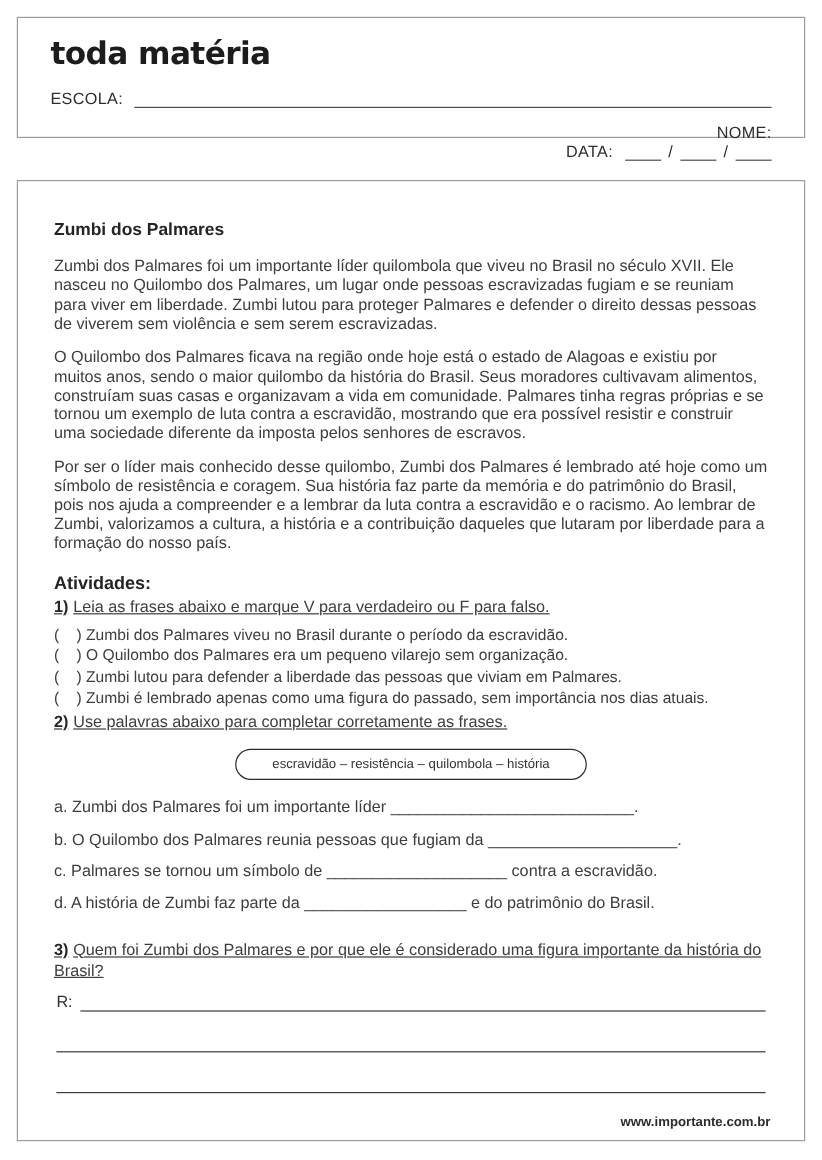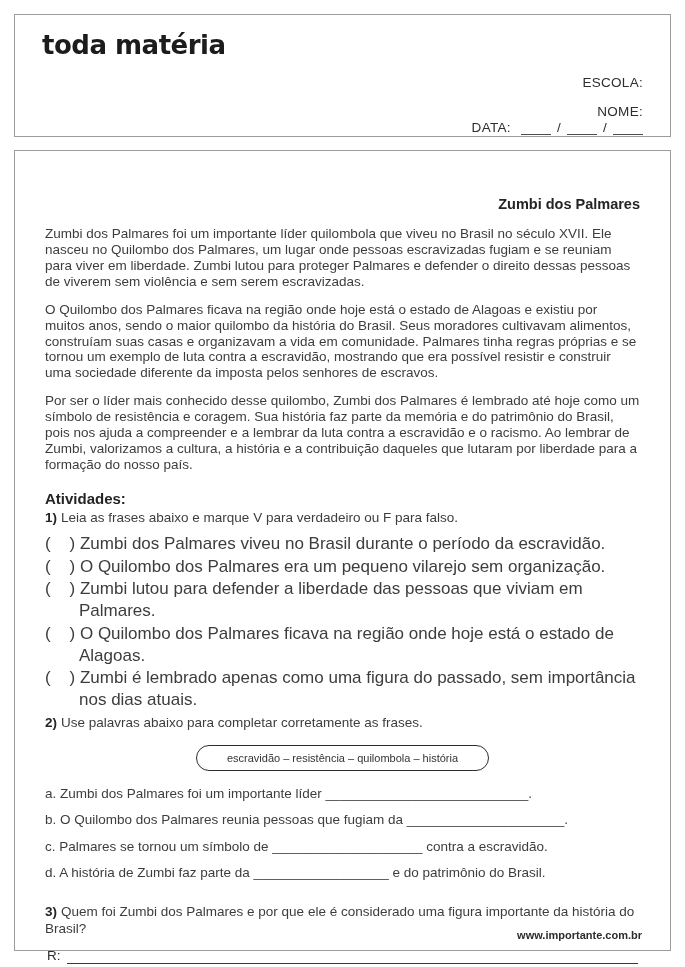--- a/index.html
+++ b/index.html
@@ -7,71 +7,71 @@
   body {
     width: 685px; height: 967px;
     font-family: "Liberation Sans", sans-serif;
     color: #3d3d3d;
     position: relative;
   }
   .page { position: absolute; inset: 0; background: #fff; }
 
   
   .header-box {
-    position: absolute; left: 14px; right: 14px; top: 14px; height: 123px;
+    position: absolute; left: 14px; right: 14px; top: 14px; height: 101px;
     border: 1px solid #9c9c9c;
     padding: 15px 27px 0 27px;
     background: #fff;
   }
   .logo {
     font-family: "DejaVu Sans", sans-serif;
     font-weight: bold; font-size: 26px; color: #1c1c1c;
     letter-spacing: -0.5px;
   }
   .field-row {
     display: flex; align-items: flex-end;
     font-size: 13.5px; color: #2e2e2e; letter-spacing: 0.3px;
   }
-  .row-school { margin-top: 15px; flex-direction: column; }
+  .row-school { margin-top: 15px; }
   .row-name   { margin-top: 13px; flex-direction: column; }
   .fill-line {
     flex: 1; height: 15px;
     border-bottom: 1.5px solid #4d4d4d;
     margin-left: 9px;
   }
   .date-group { display: flex; align-items: flex-end; margin-left: 18px; }
   .date-label { margin-right: 10px; }
   .date-blank { width: 30px; height: 15px; border-bottom: 1.5px solid #4d4d4d; }
   .date-slash { margin: 0 6px; color: #2e2e2e; }
 
   
   .content-box {
     position: absolute; left: 14px; right: 14px; top: 150px; bottom: 16px;
     border: 1px solid #9c9c9c;
     padding: 27px 30px 10px 30px;
     background: #fff;
   }
   .title {
-    text-align: right; font-size: 14.5px; font-weight: bold;
-    color: #242424; margin: 18px 0 14px 0;
+    text-align: left; font-size: 14.5px; font-weight: bold;
+    color: #242424; margin: 6px 0 14px 0;
   }
   .para {
     font-size: 13.5px; line-height: 1.18; margin-bottom: 12px;
     color: #3d3d3d;
   }
   .activities-heading {
     font-size: 15px; font-weight: bold; color: #242424;
     margin: 17px 0 3px 0;
   }
-  .q-prompt { font-size: 13.5px; line-height: 1.25; margin-bottom: 6px; }
+  .q-prompt { font-size: 13.5px; line-height: 1.25; margin-bottom: 6px; text-decoration: underline; }
   .q-number { font-weight: bold; color: #242424; margin-right: 4px; }
 
   .tf-list { margin-bottom: 4px; }
   .tf-item {
-    font-size: 17px; line-height: 1.28;
+    font-size: 13px; line-height: 1.28;
     padding-left: 34px; text-indent: -34px;
     margin-bottom: 1px;
   }
 
   .q2 { }
   .word-bank-wrap { text-align: center; margin: 13px 0 15px 0; }
   .word-bank {
     display: inline-block;
     border: 1.5px solid #2c2c2c; border-radius: 20px;
     padding: 6px 30px; font-size: 11px; color: #333;
@@ -130,21 +130,20 @@
     <h2 class="activities-heading">Atividades:</h2>
 
     <div>
       <p class="q-prompt">
         <span class="q-number">1)</span><span>Leia as frases abaixo e marque V para verdadeiro ou F para falso.</span>
       </p>
       <div class="tf-list">
         <p class="tf-item">(&nbsp;&nbsp;&nbsp;&nbsp;) Zumbi dos Palmares viveu no Brasil durante o período da escravidão.</p>
         <p class="tf-item">(&nbsp;&nbsp;&nbsp;&nbsp;) O Quilombo dos Palmares era um pequeno vilarejo sem organização.</p>
         <p class="tf-item">(&nbsp;&nbsp;&nbsp;&nbsp;) Zumbi lutou para defender a liberdade das pessoas que viviam em Palmares.</p>
-        <p class="tf-item">(&nbsp;&nbsp;&nbsp;&nbsp;) O Quilombo dos Palmares ficava na região onde hoje está o estado de Alagoas.</p>
         <p class="tf-item">(&nbsp;&nbsp;&nbsp;&nbsp;) Zumbi é lembrado apenas como uma figura do passado, sem importância nos dias atuais.</p>
       </div>
     </div>
 
     <div class="q2">
       <p class="q-prompt">
         <span class="q-number">2)</span><span>Use palavras abaixo para completar corretamente as frases.</span>
       </p>
       <div class="word-bank-wrap">
         <span class="word-bank">escravidão – resistência – quilombola – história</span>

